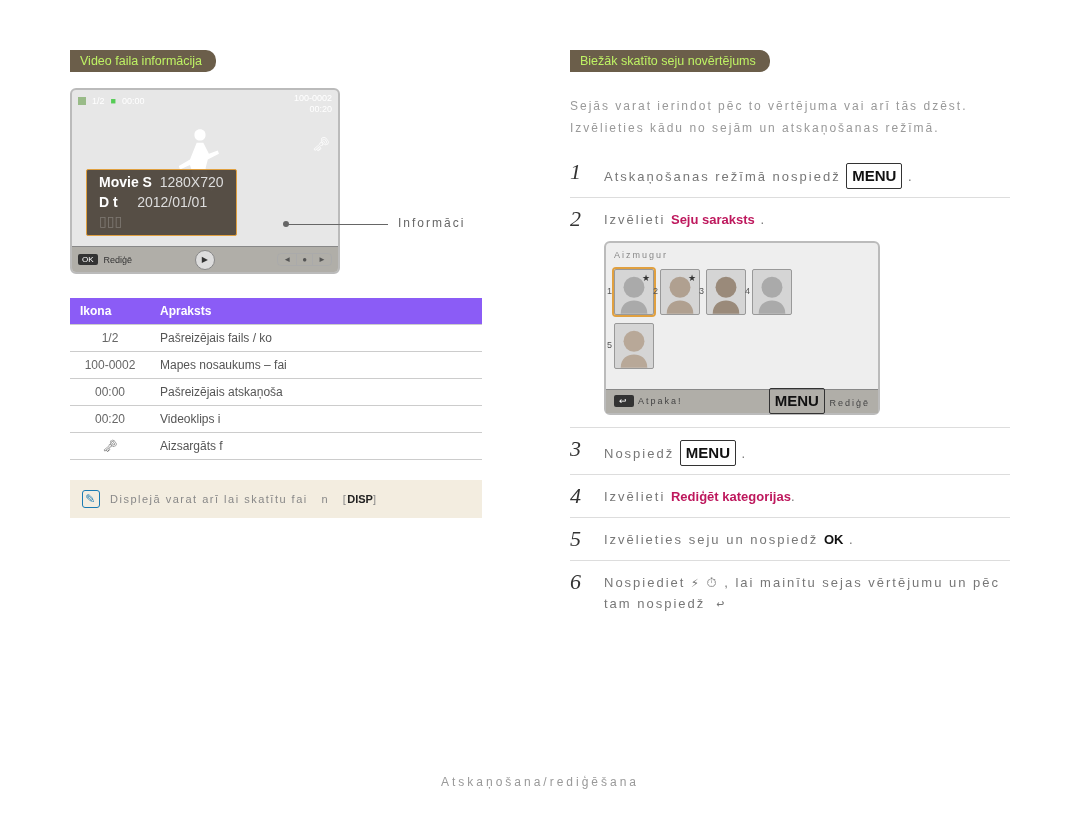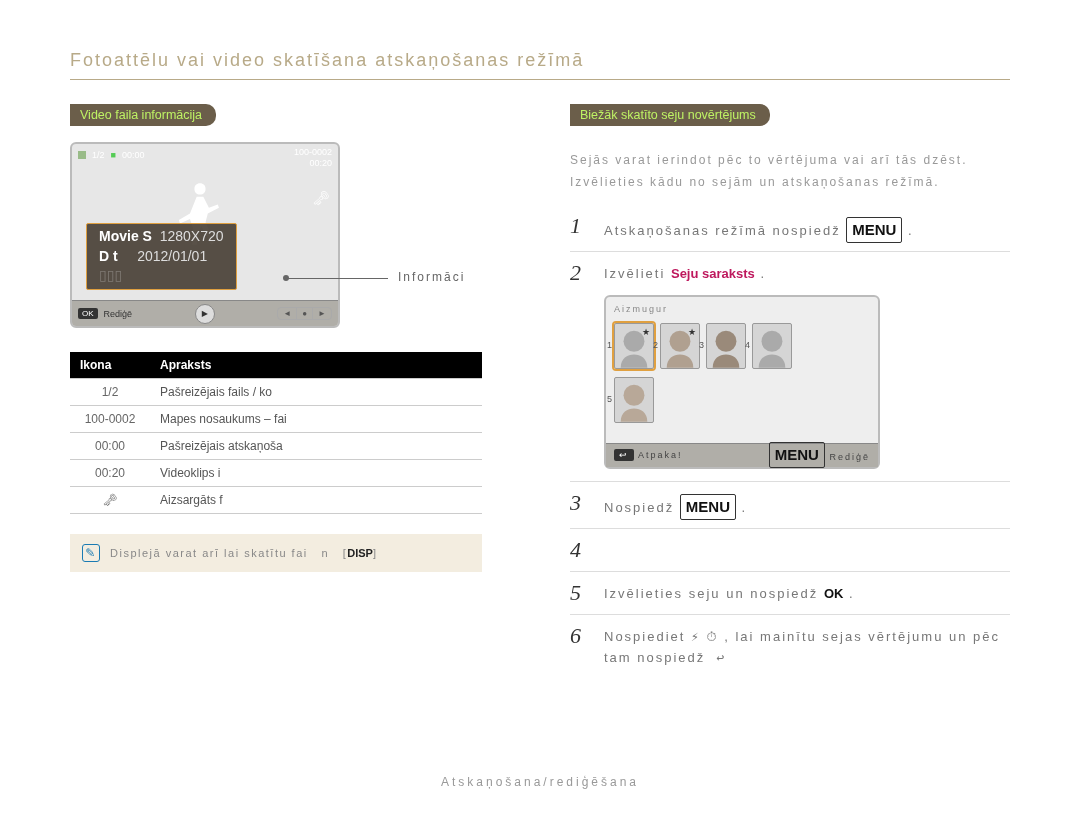--- a/index.html
+++ b/index.html
@@ -87,21 +87,21 @@
     position:absolute; left:328px; top:128px;
     font-size:12px; color:#666; letter-spacing:2px;
   }
 
   .icon-table {
     margin-top: 24px;
     width: 412px;
     border-collapse: collapse;
     font-size: 12px;
   }
-  .icon-table thead tr { background:#000000; color:#fff;padding-left:36px; }
+  .icon-table thead tr { background:#8b5cf6; color:#fff;padding-left:36px; }
   .icon-table th, .icon-table td { text-align:left; padding:6px 10px; border-bottom:1px solid #ccc; }
   .icon-table td:first-child { text-align:center; color:#ccc; font-weight:bold; width:80px; }
   .icon-table td:first-child.real { color:#666; font-weight:normal;}
   .note-box {
     margin-top: 20px;
     width: 412px;
     background: #f3ede0;
     padding:10px 12px;
     display:flex; gap:10px; align-items:center;
     font-size:11px; color:#888; letter-spacing:1.5px;
@@ -156,21 +156,20 @@
   }
   .seg { border:1px solid #aaa; border-radius:4px; display:flex;}
   .seg span { font-size:8px; padding:1px 5px; color:#555; border-right:1px solid #aaa;}
   .seg span:last-child{border:none;}
   .sym { font-family: monospace; }
 </style>
 </head>
 <body>
 
 <div class="page">
-  <h2 class="page-heading">Fotoattēlu vai video skatīšana atskaņošanas režīmā</h2>
 
   <div class="columns">
 
     <div class="col">
       <div class="pill">Video faila informācija</div>
 
       <div class="callout">
         <div class="cam">
           <div class="topbar">
             <div class="left">
@@ -312,20 +311,21 @@
               </div>
             </div>
           </span>
         </li>
         <li>
           <span class="step-num">3</span>
           <span class="step-text"><span>Nospiedž </span> <span class="menu-label">MENU</span> .</span>
         </li>
         <li>
           <span class="step-num">4</span>
+          <span class="step-text"><span>Izvēlieti </span><span class="b">Rediģēt kategorijas</span><span>.</span></span>
         </li>
         <li>
           <span class="step-num">5</span>
           <span class="step-text"><span>Izvēlieties seju un nospiedž </span> <span class="ok-label">OK</span><span> .</span></span>
         </li>
         <li>
           <span class="step-num">6</span>
           <span class="step-text">Nospiediet <span class="sym">⚡</span> <span class="sym">⏱</span> , lai mainītu sejas vērtējumu un pēc tam nospiedž &nbsp;<span class="sym">↩</span></span>
         </li>
       </ol>

